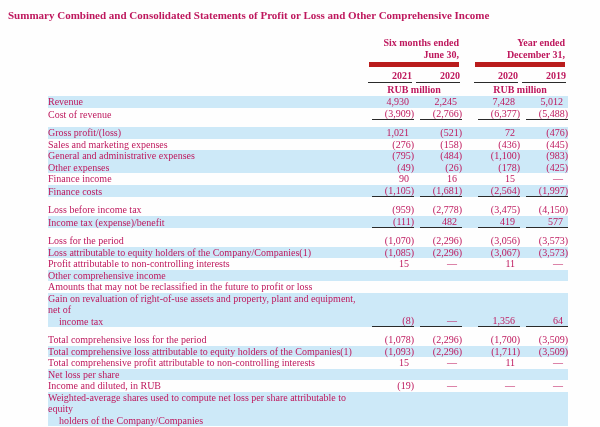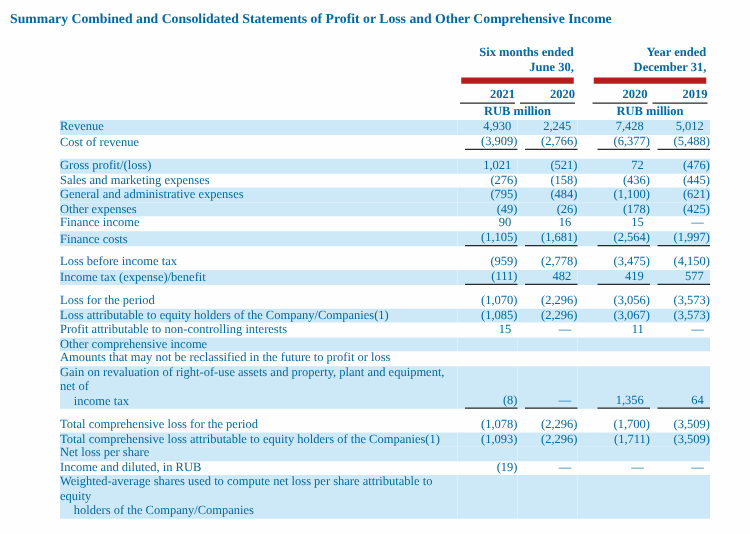--- a/index.html
+++ b/index.html
@@ -2,21 +2,21 @@
 <html style="--shade: #cde9f8;"><head>
 <meta charset="utf-8">
 <style>
   * { box-sizing: border-box; }
   html, body { margin: 0; padding: 0; background: #ffffff; }
   .page {
     position: relative;
     width: 600px; height: 427px;
     background: #fefefe;
     font-family: "Liberation Serif", "DejaVu Serif", serif;
-    color: #0369a1;
+    color: #be185d;
     overflow: hidden;
   }
   .title {
     margin: 0;
     padding: 9px 8px 0 8px;
     font-size: 11px;
     font-weight: bold;
   }
   table.stmt {
     border-collapse: collapse;
@@ -146,21 +146,21 @@
           <td></td>
           <td class="num"><span class="val">(436)</span></td>
           <td class="num"><span class="val">(445)</span></td>
         </tr>
         <tr class="shaded ">
           <td class="lbl">General and administrative expenses</td>
           <td class="num"><span class="val">(795)</span></td>
           <td class="num"><span class="val">(484)</span></td>
           <td></td>
           <td class="num"><span class="val">(1,100)</span></td>
-          <td class="num"><span class="val">(621)</span></td>
+          <td class="num"><span class="val">(983)</span></td>
         </tr>
         <tr class="shaded ">
           <td class="lbl">Other expenses</td>
           <td class="num"><span class="val">(49)</span></td>
           <td class="num"><span class="val">(26)</span></td>
           <td></td>
           <td class="num"><span class="val">(178)</span></td>
           <td class="num"><span class="val">(425)</span></td>
         </tr>
         <tr class="">
@@ -264,20 +264,28 @@
           <td class="num"><span class="val">(3,509)</span></td>
         </tr>
         <tr class="shaded ">
           <td class="lbl">Total comprehensive loss attributable to equity holders of the Companies(1)</td>
           <td class="num"><span class="val">(1,093)</span></td>
           <td class="num"><span class="val">(2,296)</span></td>
           <td></td>
           <td class="num"><span class="val">(1,711)</span></td>
           <td class="num"><span class="val">(3,509)</span></td>
         </tr>
+        <tr class="">
+          <td class="lbl">Total comprehensive profit attributable to non-controlling interests</td>
+          <td class="num"><span class="val pad">15</span></td>
+          <td class="num"><span class="val pad">—</span></td>
+          <td></td>
+          <td class="num"><span class="val pad">11</span></td>
+          <td class="num"><span class="val pad">—</span></td>
+        </tr>
         <tr class="shaded bold">
           <td class="lbl">Net loss per share</td>
           <td class="num"></td>
           <td class="num"></td>
           <td></td>
           <td class="num"></td>
           <td class="num"></td>
         </tr>
         <tr class="">
           <td class="lbl">Income and diluted, in RUB</td>

